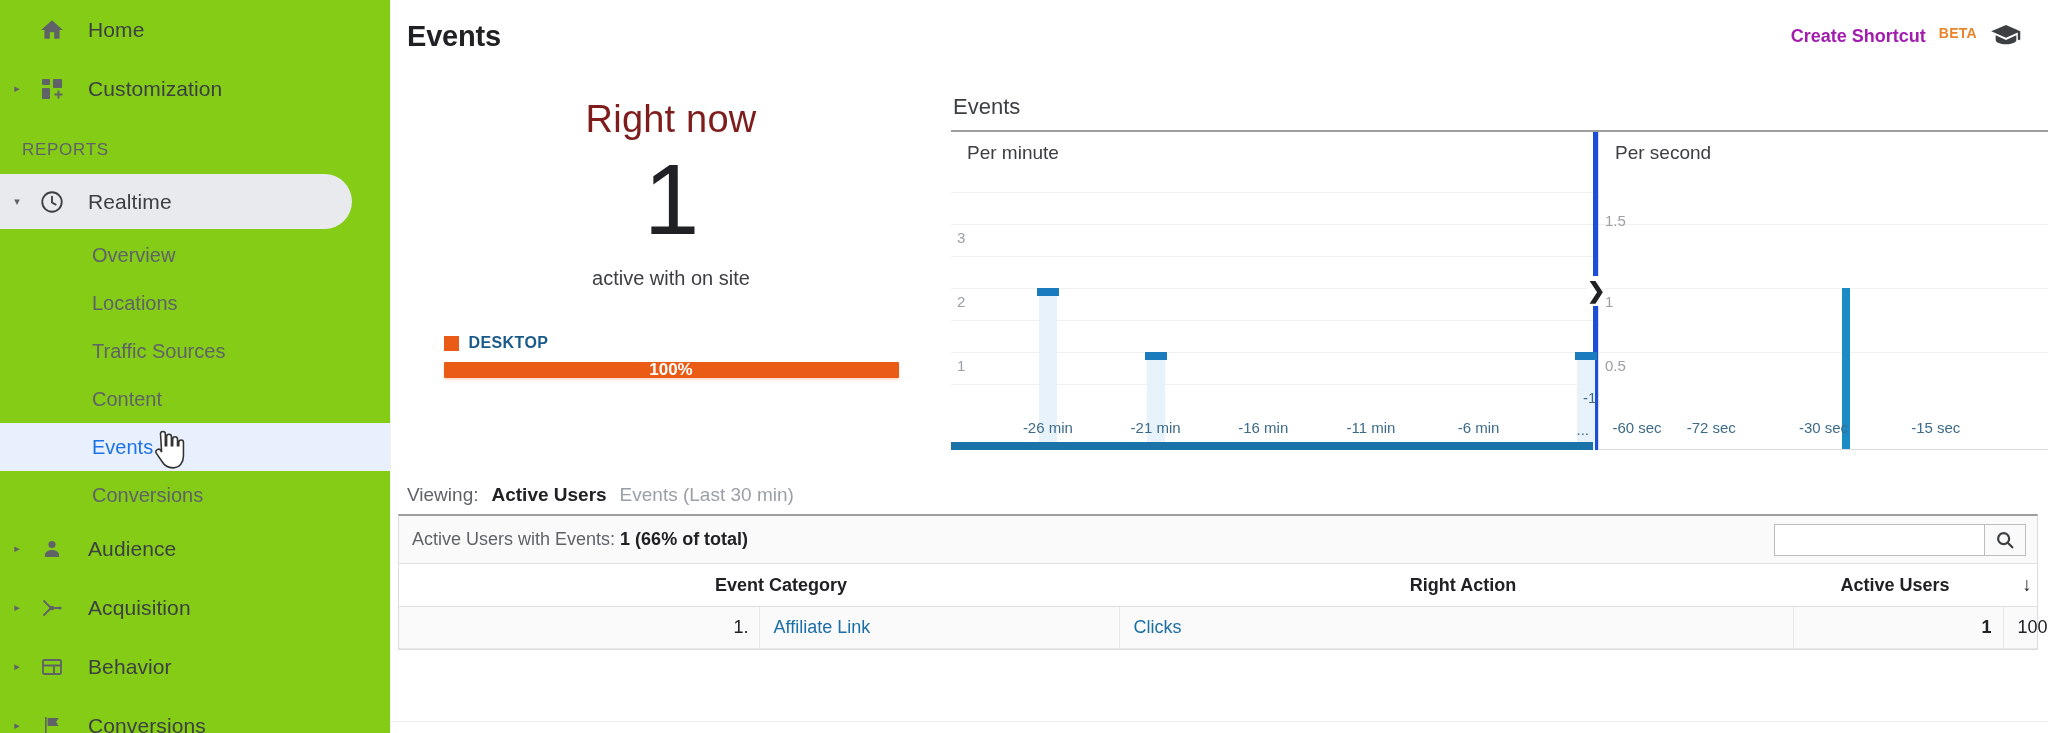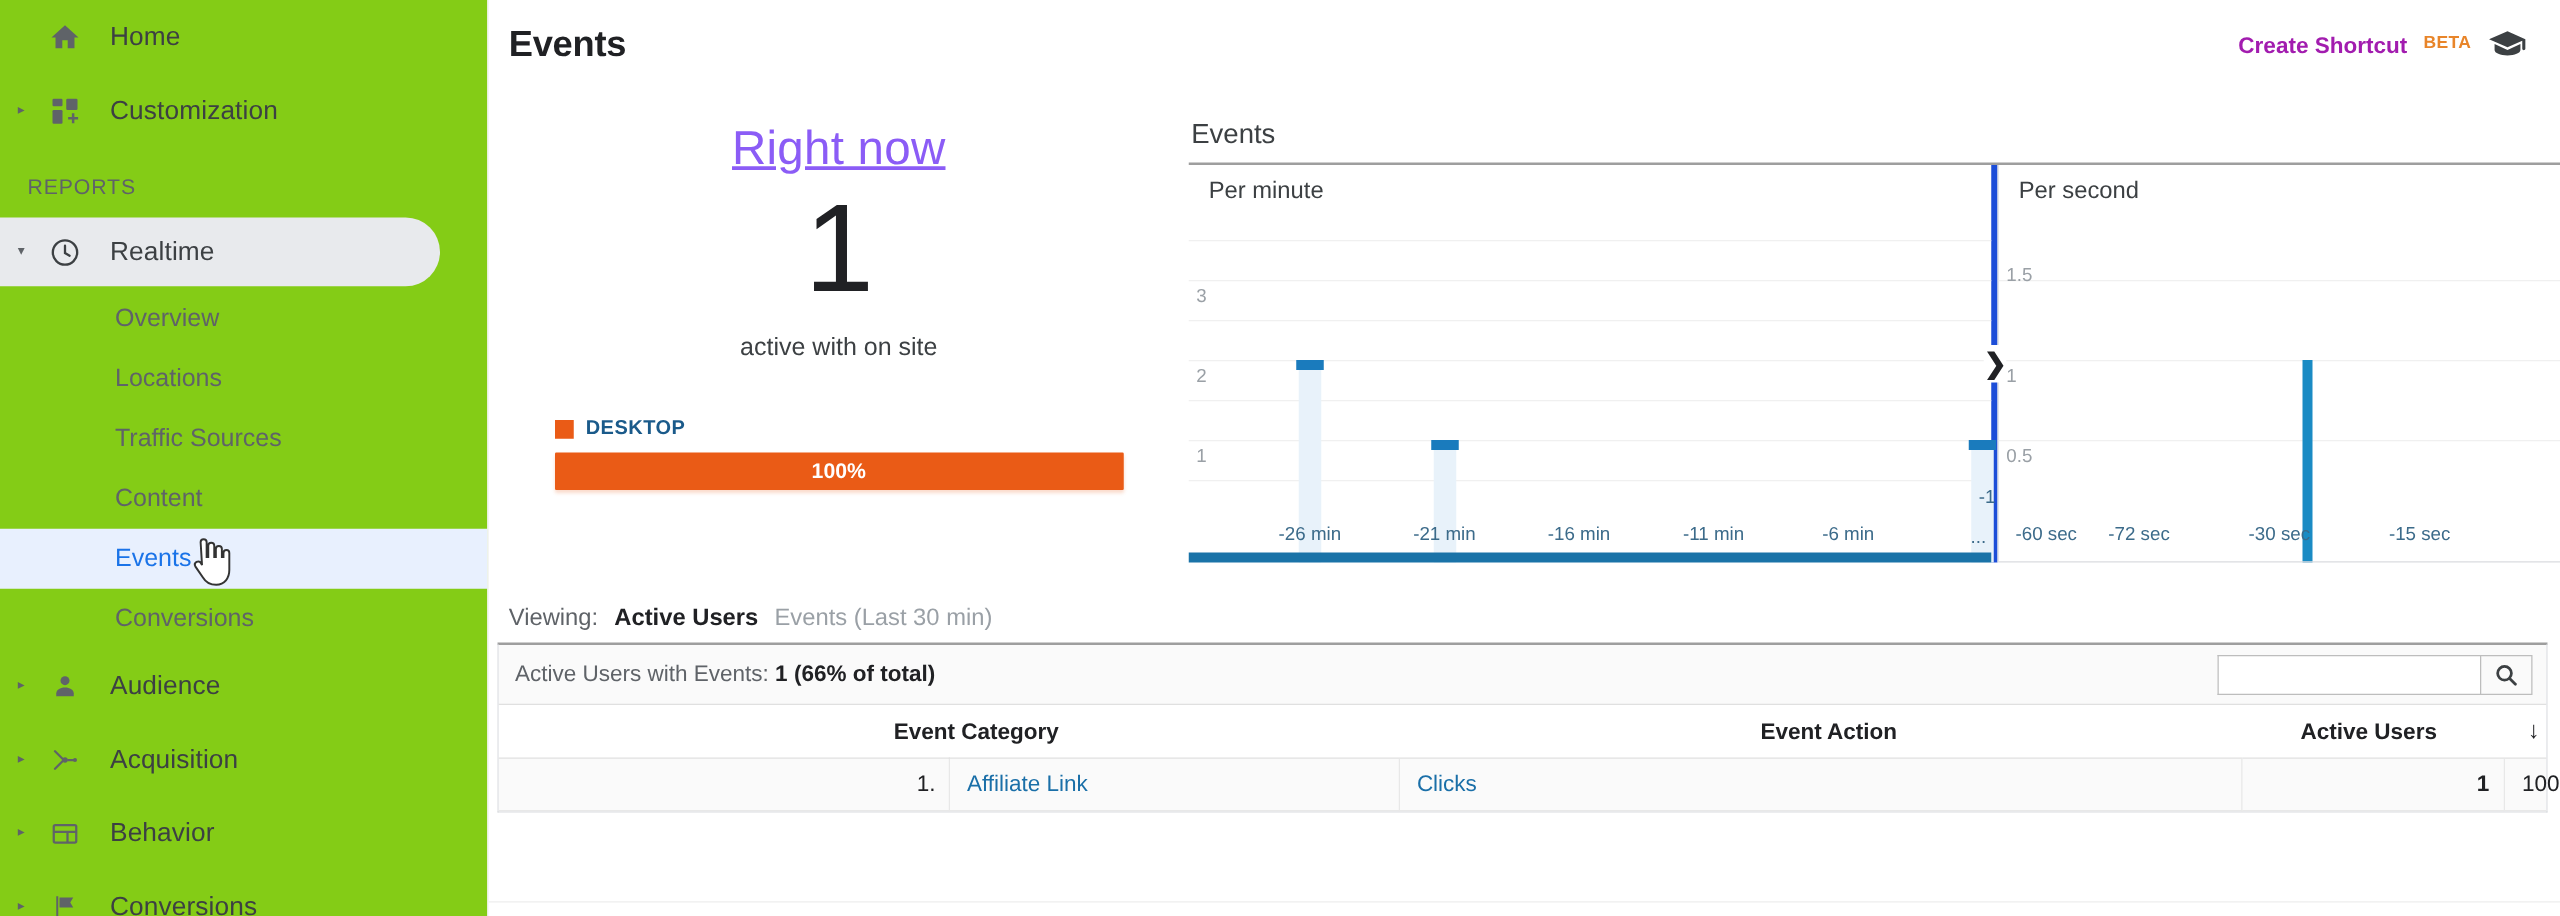--- a/index.html
+++ b/index.html
@@ -75,31 +75,31 @@
   .create-shortcut { font-size: 18px; color: #a21caf; font-weight: bold; cursor: pointer; }
   .beta-badge { font-size: 14px; color: #e8852a; font-weight: bold; letter-spacing: .3px; align-self: flex-start; margin-top: 2px;}
   .cap-icon { color: #3c4043; display: flex; align-items: center; }
 
   
   .dash { display: flex; padding: 8px 0 0 0; height: 400px; }
   .rightnow {
     width: 560px; flex: 0 0 560px; padding-top: 18px;
     display: flex; flex-direction: column; align-items: center;
   }
-  .rn-title { font-size: 38px; color: #8b5cf6; font-weight: 400; letter-spacing: .2px; text-decoration: underline; }
+  .rn-title { font-size: 38px; color: #7f1d1d; font-weight: 400; letter-spacing: .2px; }
   .rn-number { font-size: 100px; color: #202124; font-weight: 400; line-height: 1.0; margin-top: 8px; letter-spacing:-1px;}
   .rn-sub { font-size: 20px; color: #3c4043; margin-top: 18px; }
   .legend-row {
     display: flex; align-items: center; gap: 10px;
     width: 455px; margin-top: 44px;
   }
   .legend-swatch { width: 15px; height: 15px; background: #ea5b16; }
   .legend-text { font-size: 16px; color: #1a5a8a; font-weight: bold; letter-spacing: .4px; }
   .pct-bar {
-    width: 455px; height: 30px; background: #ea5b16; border-radius: 1px;
+    width: 455px; height: 16px; background: #ea5b16; border-radius: 1px;
     margin-top: 10px; display: flex; align-items: center; justify-content: center;
     box-shadow: 0 2px 3px rgba(234,91,22,0.22);
   }
   .pct-bar-text { color: #fff; font-size: 17px; font-weight: bold; }
 
   .charts { flex: 1; padding: 0 0 0 0; position: relative; }
   .charts-title { font-size: 22px; color: #3c4043; padding: 14px 0 10px 2px; }
   .charts-body {
     border-top: 2px solid #9e9e9e; display: flex; height: 318px; position: relative;
   }
@@ -395,21 +395,21 @@
                 <path d="M15 15l5 5" stroke-linecap="round"></path>
             </svg>
           </span>
         </span>
       </div>
 
       <table class="evt">
         <thead>
           <tr>
             <th class="c-cat" colspan="2">Event Category</th>
-            <th class="c-act">Event Action</th>
+            <th class="c-act">Right Action</th>
             <th class="c-num">Active Users</th>
             <th class="c-pct">
               <span class="sort-arrow">↓</span>
             </th>
           </tr>
         </thead>
         <tbody id="tbody">
             <tr>
               <td class="c-rank">1.</td>
               <td class="c-cat"><span class="link">Affiliate Link</span></td>

